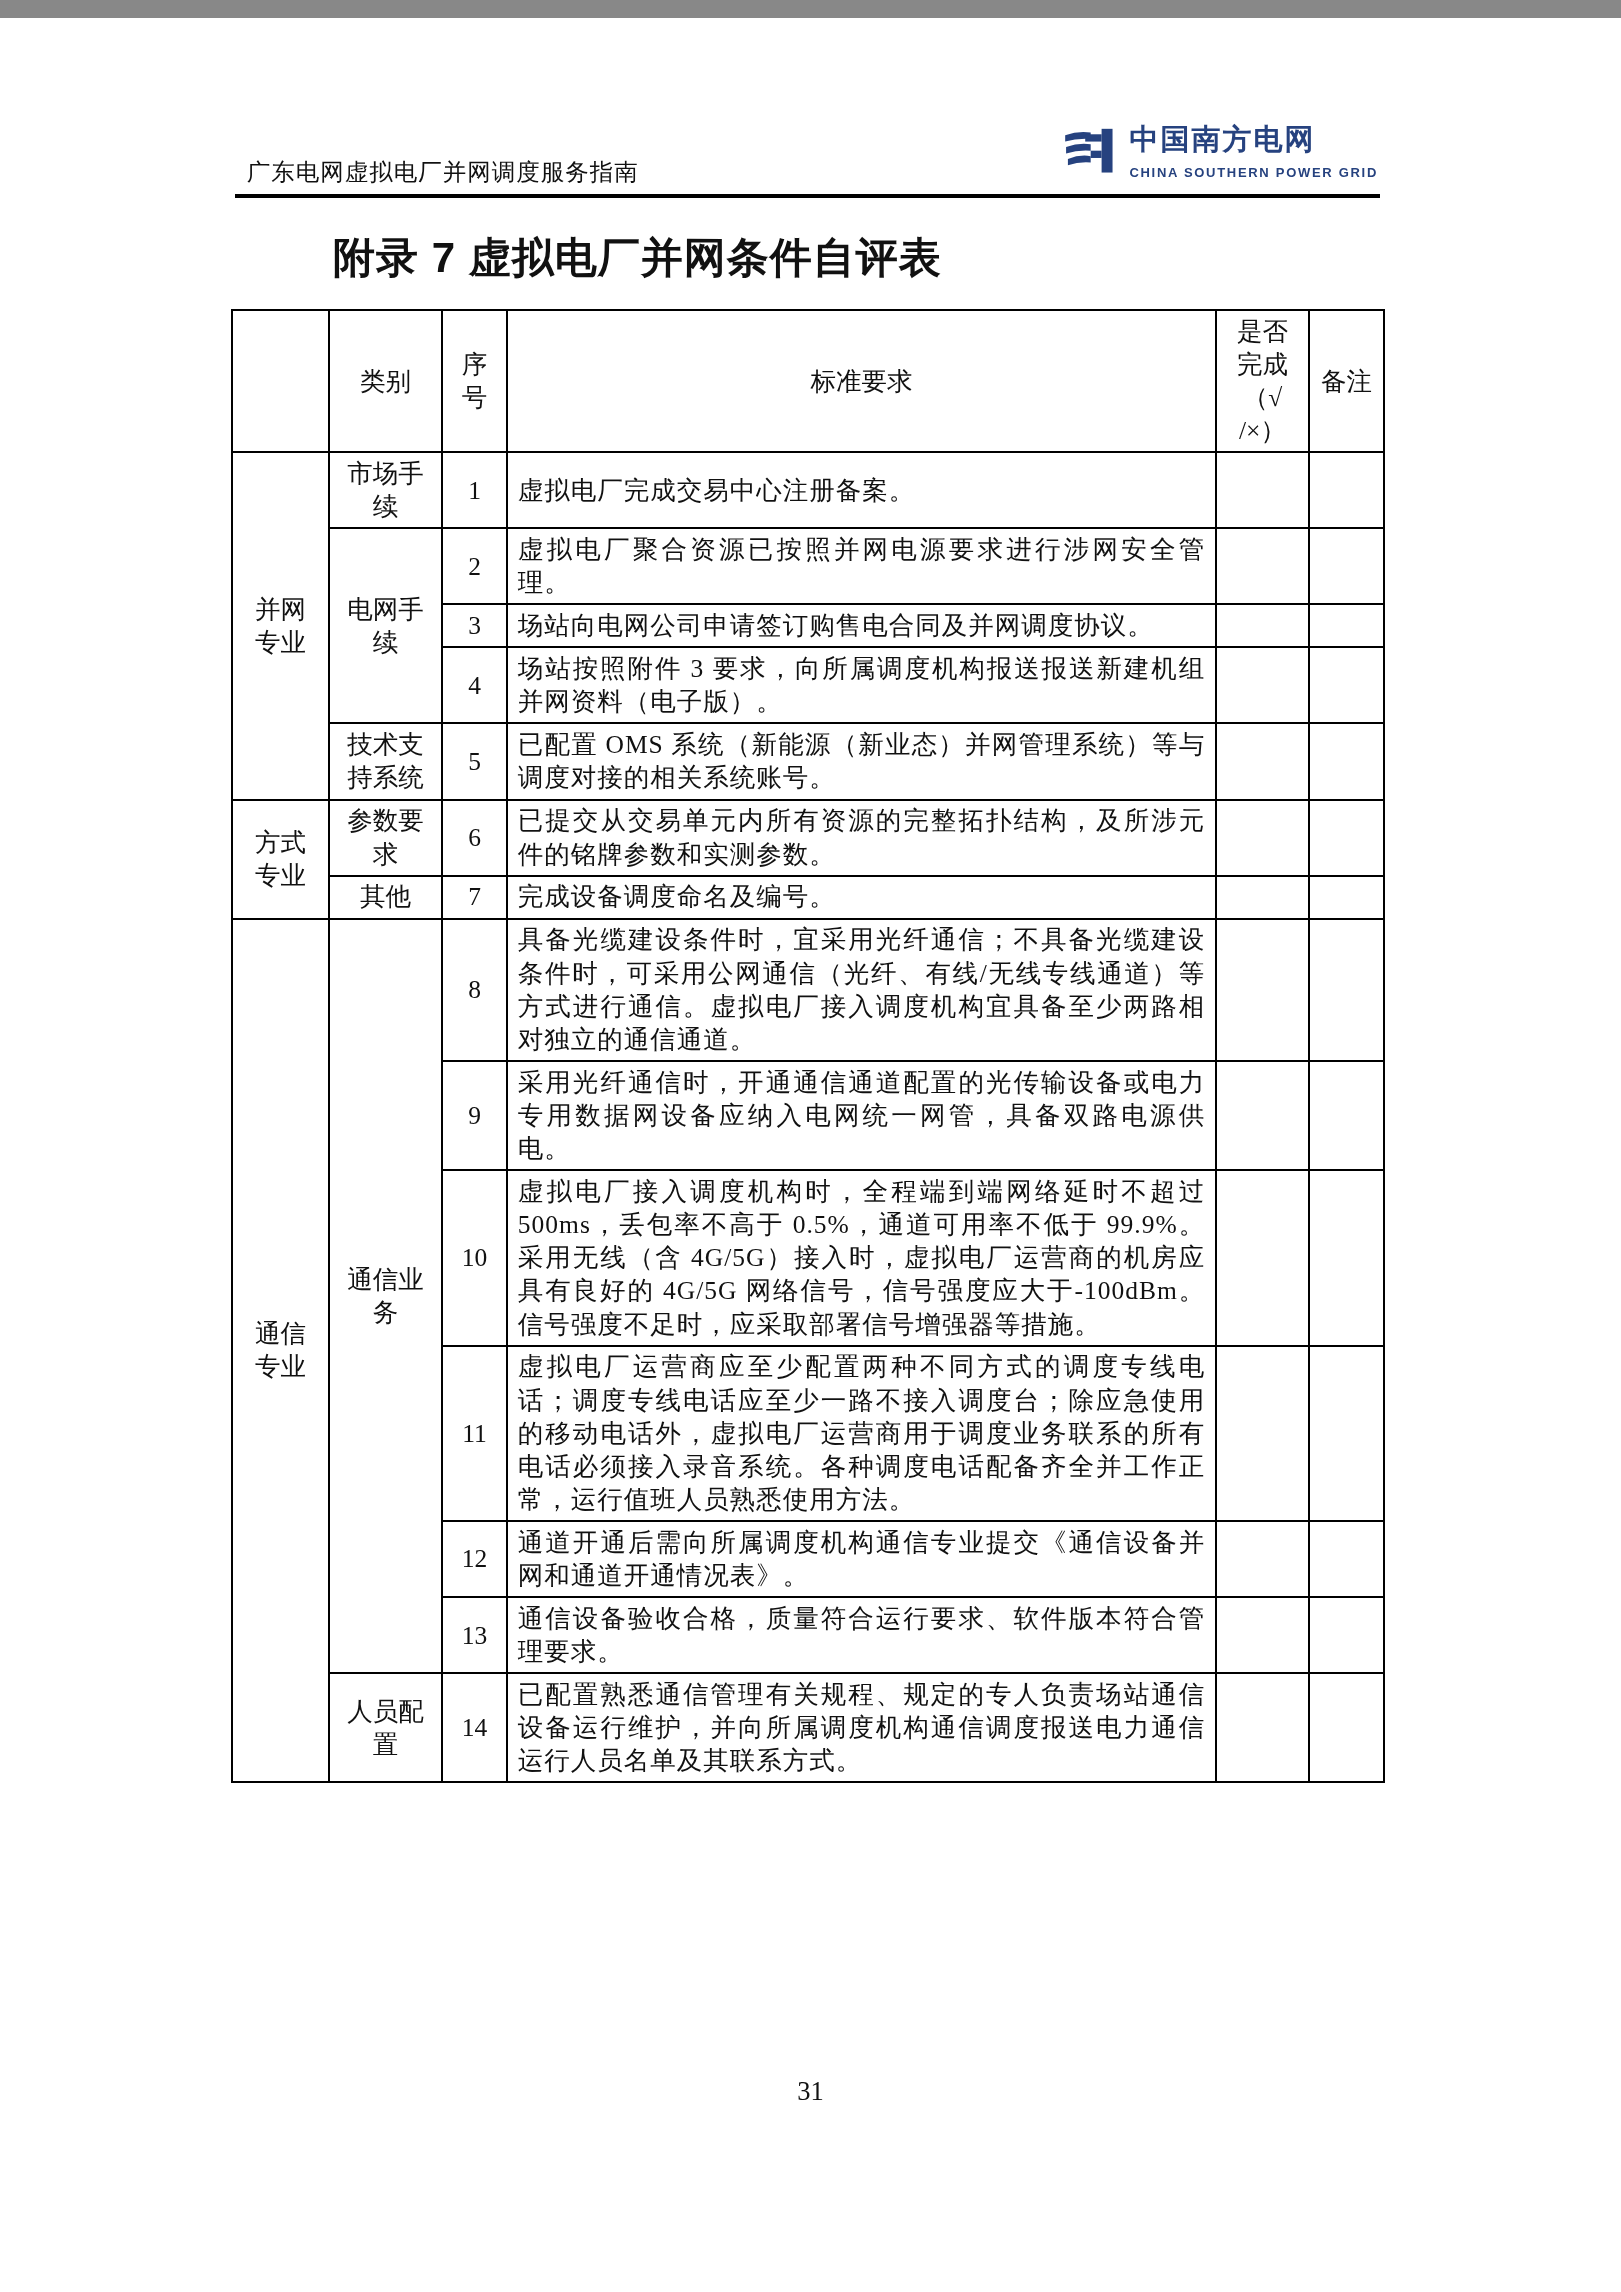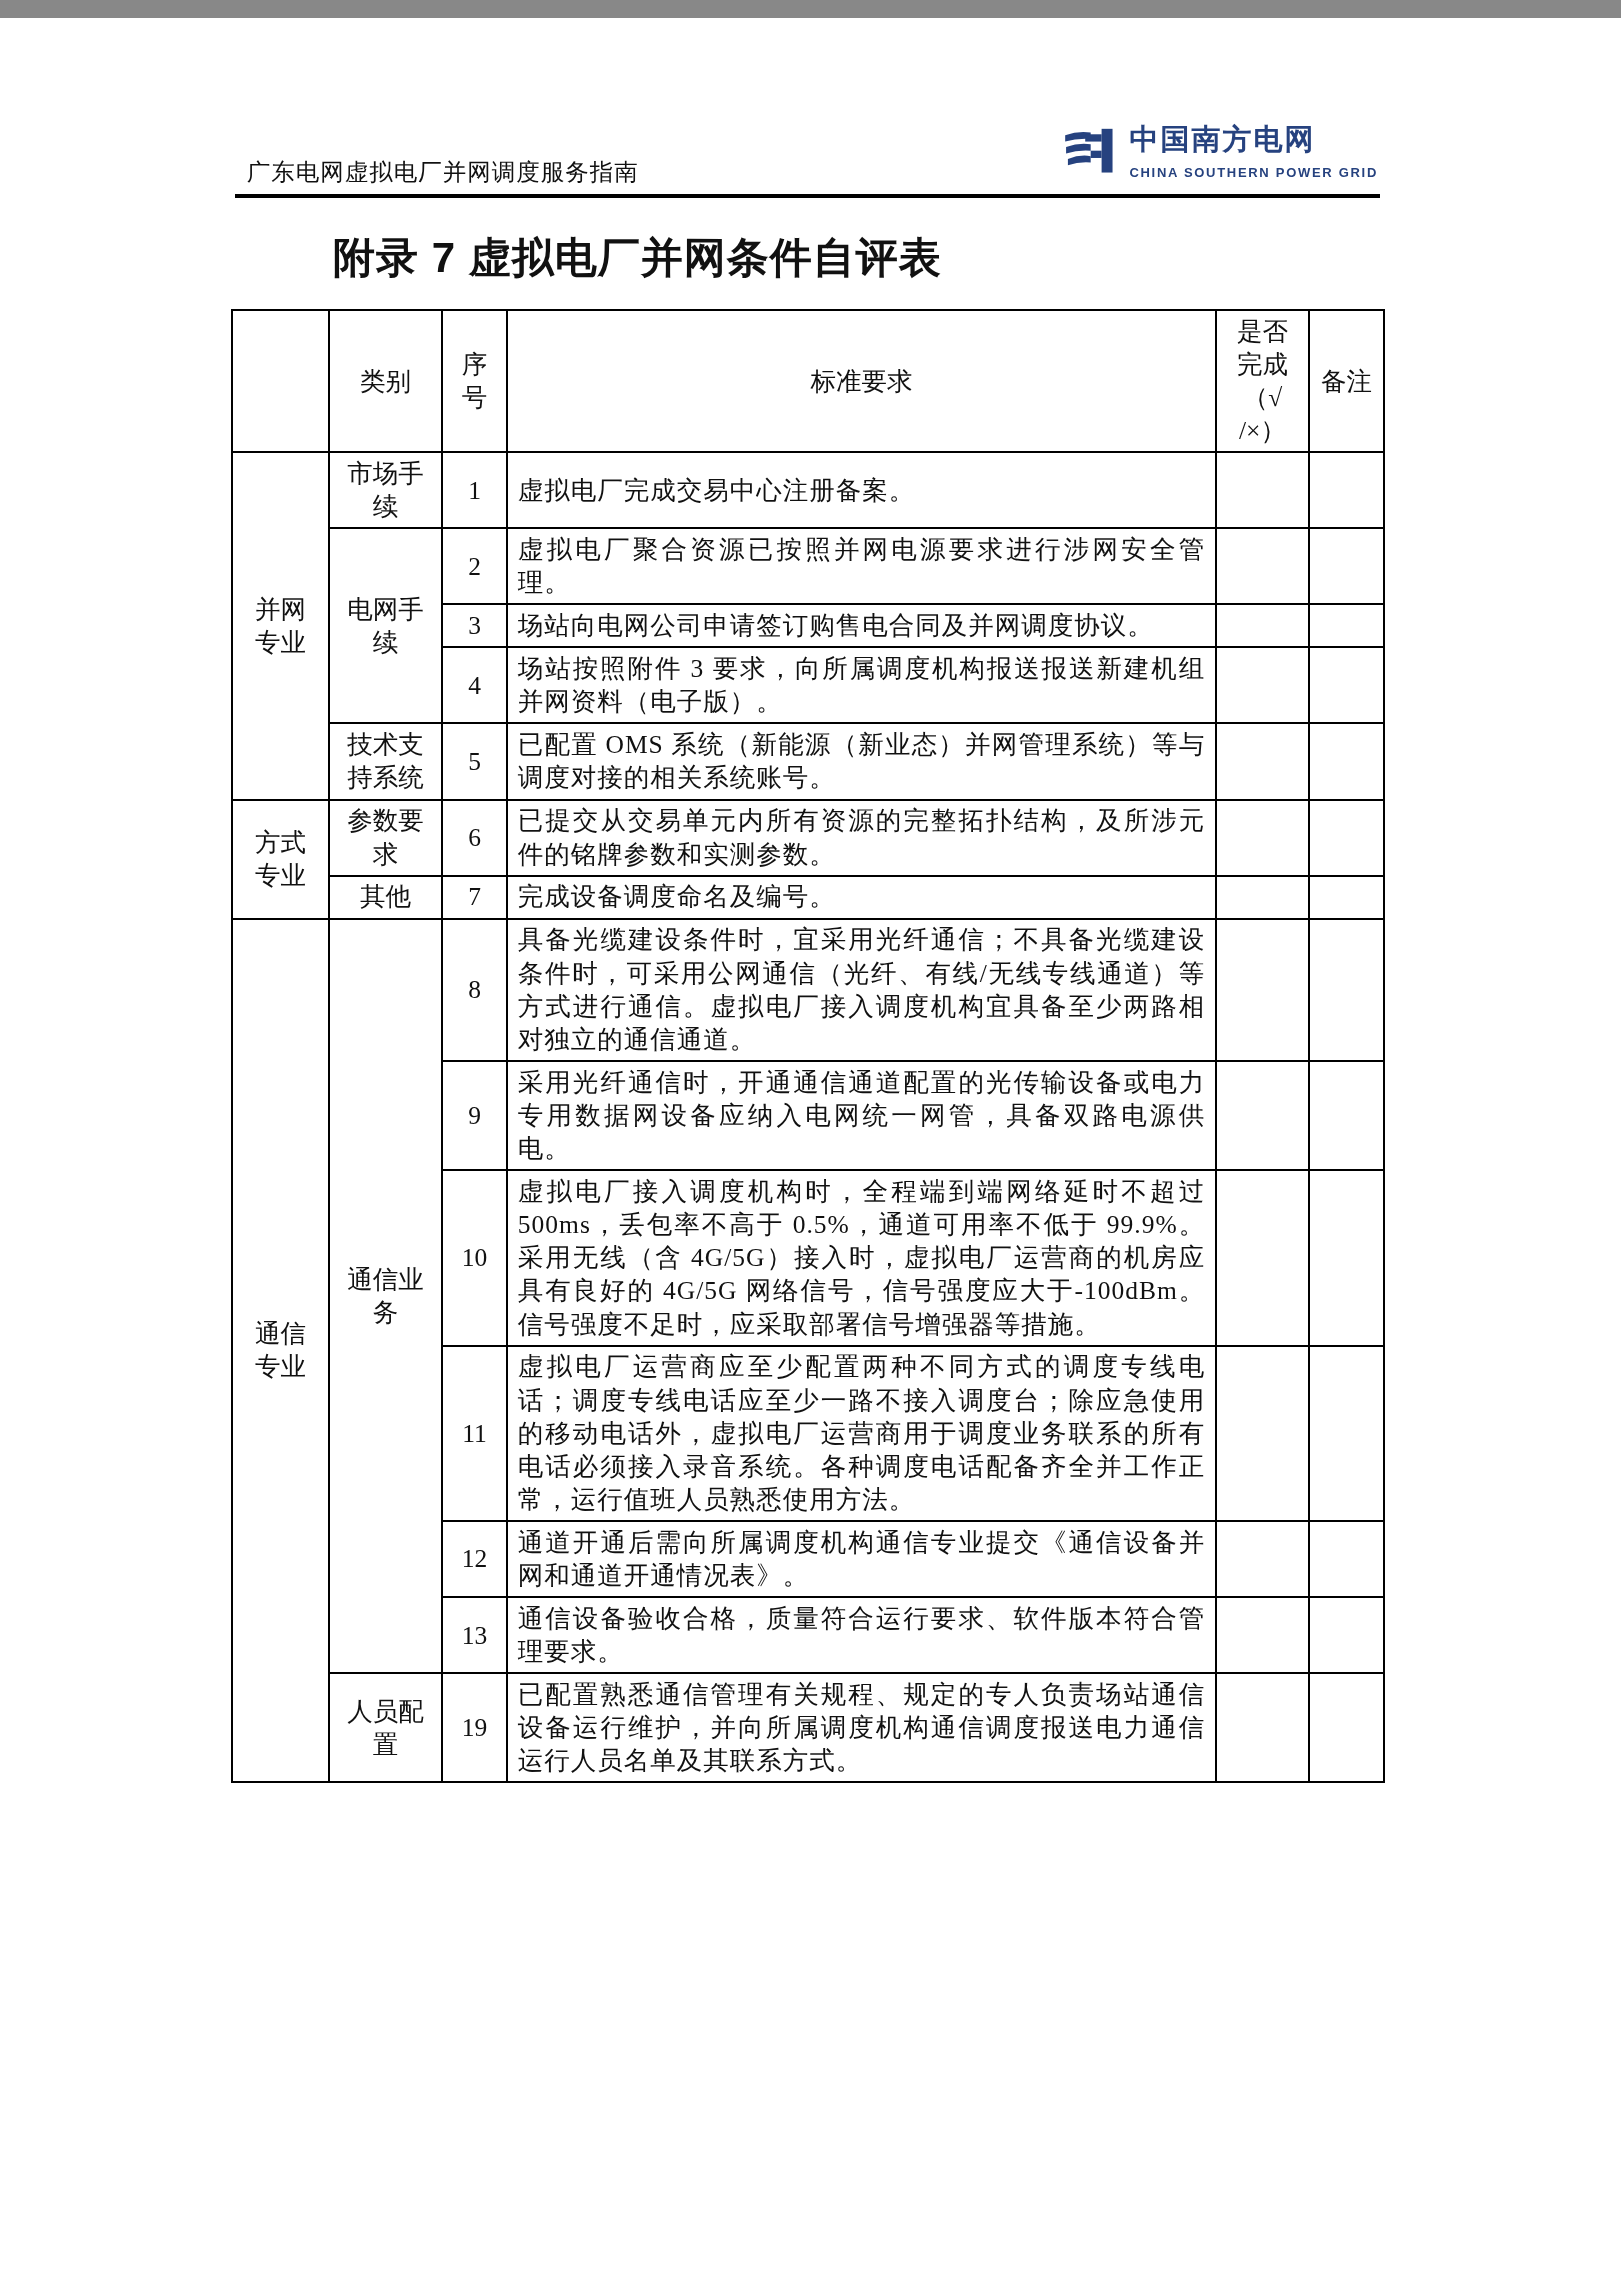--- a/index.html
+++ b/index.html
@@ -219,23 +219,24 @@
         <td class="blank-cell"></td>
       </tr>
       <tr>
         <td class="seq-cell">13</td>
         <td class="req-cell">通信设备验收合格，质量符合运行要求、软件版本符合管理要求。</td>
         <td class="blank-cell"></td>
         <td class="blank-cell"></td>
       </tr>
       <tr>
         <td class="cat-cell">人员配置</td>
-        <td class="seq-cell">19</td>
+        <td class="seq-cell">14</td>
         <td class="req-cell">已配置熟悉通信管理有关规程、规定的专人负责场站通信设备运行维护，并向所属调度机构通信调度报送电力通信运行人员名单及其联系方式。</td>
         <td class="blank-cell"></td>
         <td class="blank-cell"></td>
       </tr>
     </tbody>
   </table>
 
+  <div class="page-number">31</div>
 
 </div>
 
 
 </body></html>

